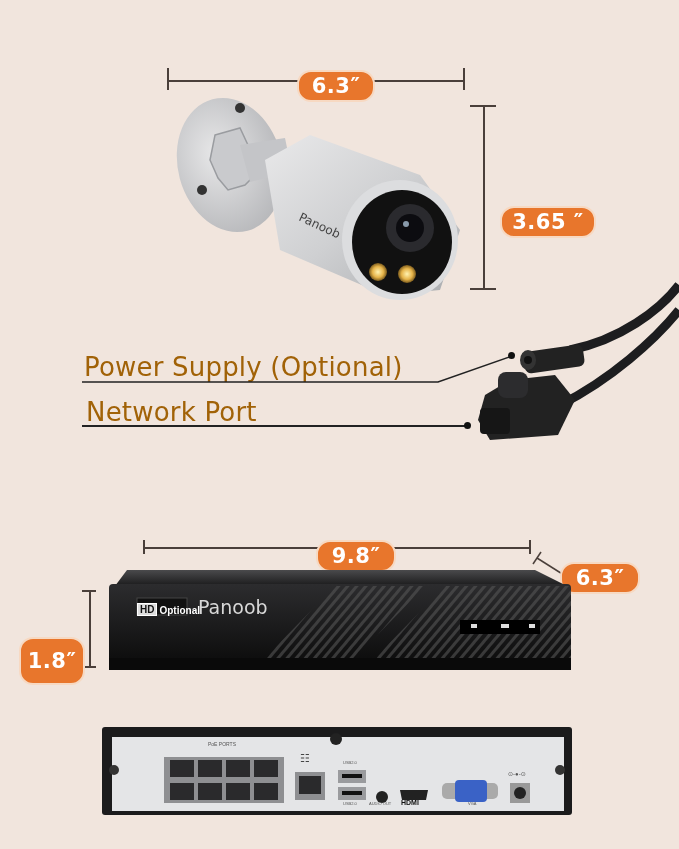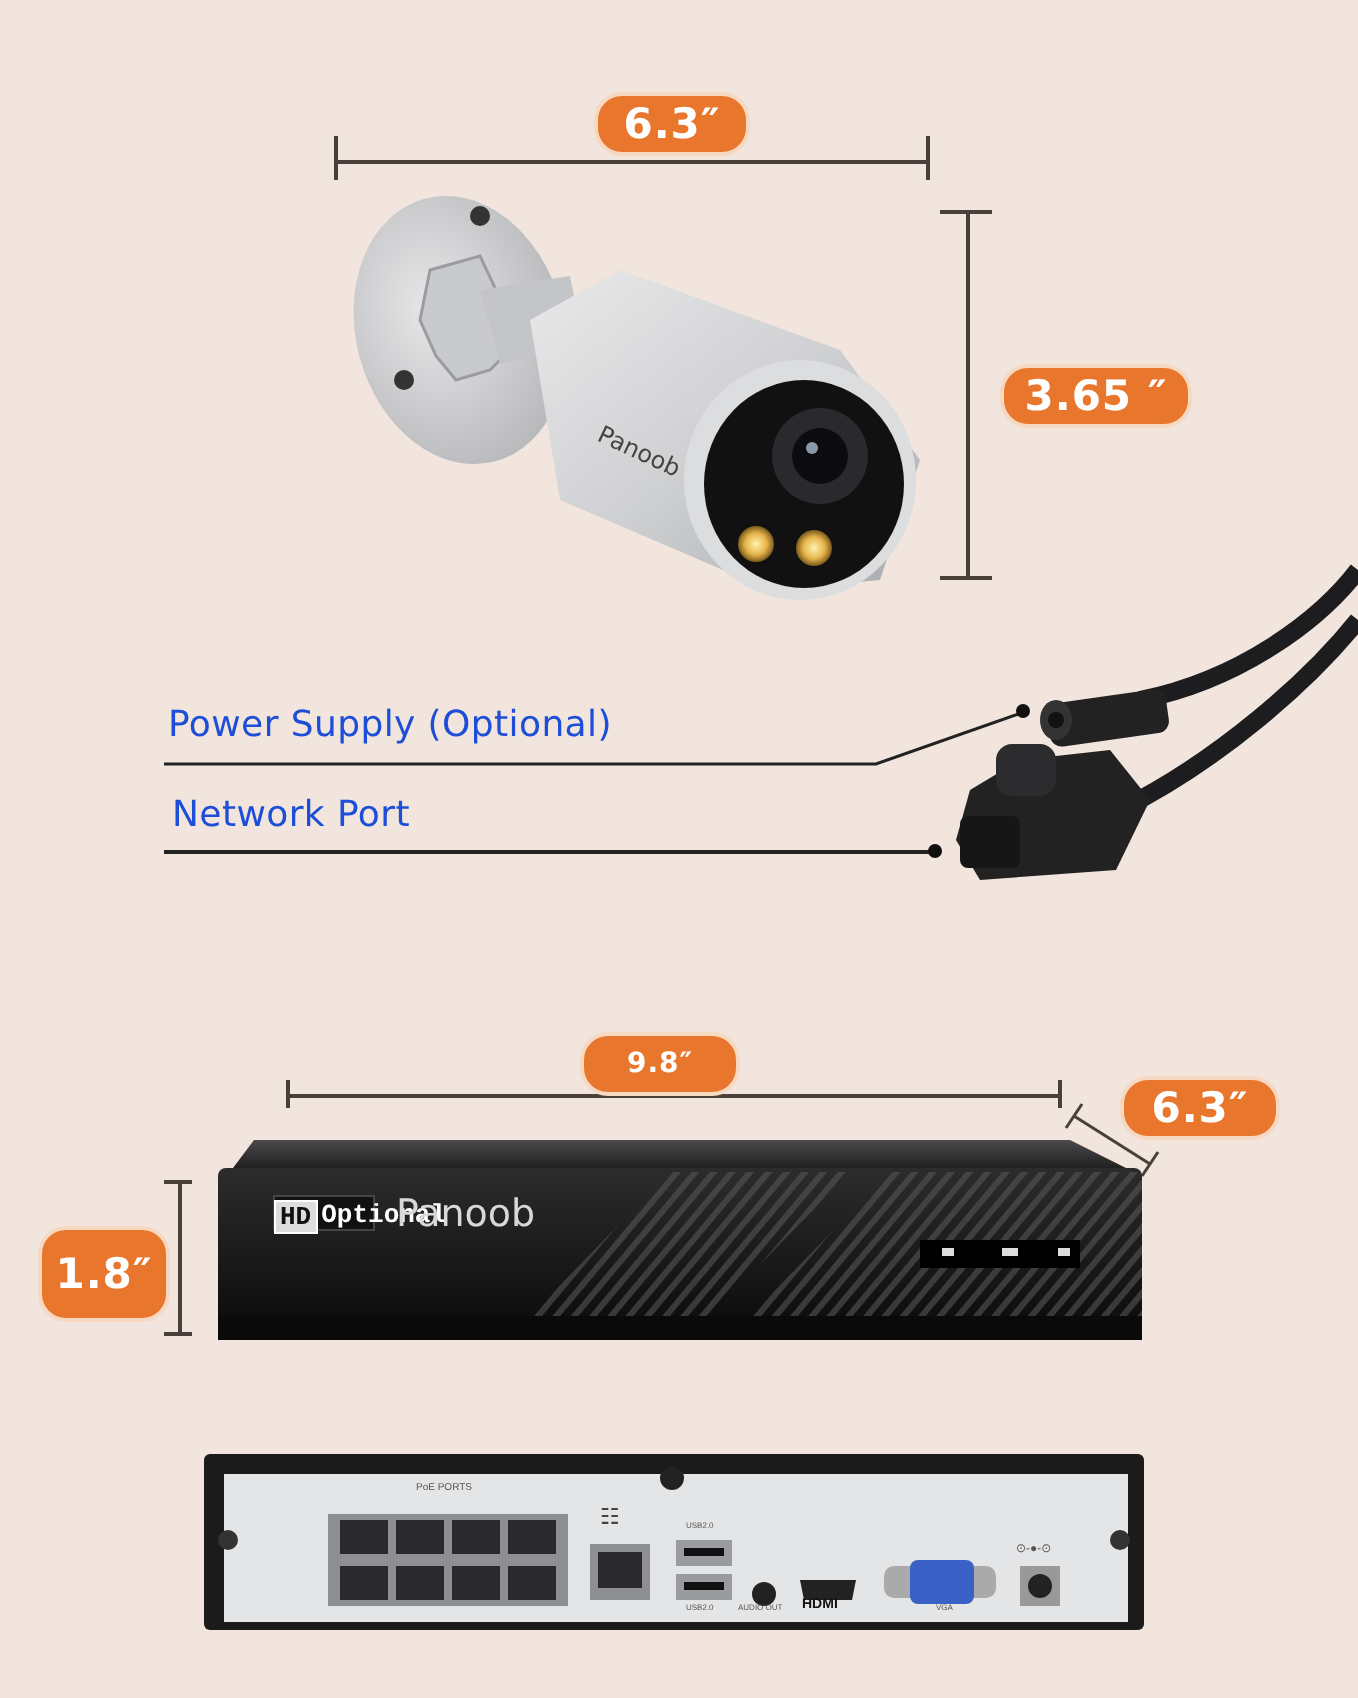--- a/index.html
+++ b/index.html
@@ -1,21 +1,21 @@
 <!DOCTYPE html>
 <html><head>
 <meta charset="utf-8">
 <style>
   html,body{margin:0;padding:0;}
   body{width:679px;height:849px;background:#f1e5dd;position:relative;overflow:hidden;font-family:"Liberation Sans",sans-serif;}
   .abs{position:absolute;}
-  .badge{position:absolute;background:#e8762c;color:#fff;font-weight:bold;font-family:"DejaVu Sans",sans-serif;border-radius:14px;border:2px solid #f7d9c2;display:flex;align-items:center;justify-content:center;letter-spacing:0.5px;box-sizing:border-box;}
+  .badge{position:absolute;background:#e8762c;color:#fff;font-weight:bold;font-family:"DejaVu Sans",sans-serif;border-radius:14px;border:2px solid #f7d9c2;display:flex;align-items:center;justify-content:center;letter-spacing:0.5px;box-sizing:border-box;margin-top:24px;}
   .hline{position:absolute;height:1.5px;background:#4a3f3a;}
   .vline{position:absolute;width:1.5px;background:#4a3f3a;}
-  .label{position:absolute;font-size:18px;color:#1d4ed8;font-family:"DejaVu Sans",sans-serif;letter-spacing:0.2px;}
+  .label{position:absolute;font-size:26px;color:#a16207;font-family:"DejaVu Sans",sans-serif;letter-spacing:0.2px;}
   .dot{position:absolute;width:7px;height:7px;border-radius:50%;background:#111;}
 </style>
 </head>
 <body>
 
 <div class="vline" style="left:167px;top:68px;height:22px;"></div>
 <div class="vline" style="left:463px;top:68px;height:22px;"></div>
 <div class="hline" style="left:167px;top:80px;width:297px;"></div>
 <div class="badge" style="left:297px;top:46px;width:78px;height:32px;font-size:21px;">6.3″</div>
 
@@ -78,21 +78,21 @@
   <ellipse cx="88" cy="80" rx="8" ry="10" fill="#333"></ellipse>
   <circle cx="88" cy="80" r="4" fill="#111"></circle>
   <path d="M70 100 L115 95 L135 120 L118 155 L50 160 L38 140 L45 115 Z" fill="#222"></path>
   <rect x="58" y="92" width="30" height="26" rx="8" fill="#2c2c2e"></rect>
   <rect x="40" y="128" width="30" height="26" rx="4" fill="#161616"></rect>
 </svg>
 
 <div class="vline" style="left:143px;top:540px;height:14px;"></div>
 <div class="vline" style="left:529px;top:540px;height:14px;"></div>
 <div class="hline" style="left:143px;top:547px;width:387px;"></div>
-<div class="badge" style="left:290px;top:516px;width:80px;height:32px;font-size:14px;">9.8″</div>
+<div class="badge" style="left:316px;top:516px;width:80px;height:32px;font-size:21px;">9.8″</div>
 
 <svg class="abs" style="left:525px;top:550px;" width="60" height="40">
   <line x1="12" y1="8" x2="50" y2="32" stroke="#4a3f3a" stroke-width="1.5"></line>
   <line x1="8" y1="14" x2="16" y2="2" stroke="#4a3f3a" stroke-width="1.5"></line>
   <line x1="46" y1="38" x2="54" y2="26" stroke="#4a3f3a" stroke-width="1.5"></line>
 </svg>
 <div class="badge" style="left:560px;top:538px;width:80px;height:32px;font-size:21px;">6.3″</div>
 
 <div class="hline" style="left:82px;top:590px;width:14px;"></div>
 <div class="hline" style="left:82px;top:666px;width:14px;"></div>
@@ -118,21 +118,21 @@
   <rect x="4" y="16" width="462" height="80" rx="4" fill="url(#nvrFace)"></rect>
   <rect x="4" y="90" width="462" height="12" fill="#0a0a0a"></rect>
   <polygon points="230,18 320,18 250,90 160,90" fill="url(#stripes)" opacity="0.6"></polygon>
   <polygon points="340,18 466,18 466,90 270,90" fill="url(#stripes)" opacity="0.6"></polygon>
   <rect x="355" y="52" width="80" height="14" fill="#000"></rect>
   <rect x="366" y="56" width="6" height="4" fill="#ddd"></rect>
   <rect x="396" y="56" width="8" height="4" fill="#ddd"></rect>
   <rect x="424" y="56" width="6" height="4" fill="#ddd"></rect>
   <rect x="32" y="30" width="50" height="17" fill="#111" stroke="#444"></rect>
 </svg>
-<div class="abs" style="left:137px;top:600px;height:16px;display:flex;align-items:flex-start;gap:2px;font-size:13px;font-weight:bold;color:#fff;font-family:Liberation Mono, monospace;">
+<div class="abs" style="left:137px;top:600px;height:16px;display:flex;align-items:flex-end;gap:2px;font-size:10px;font-weight:bold;color:#fff;">
   <span style="background:#ddd;color:#111;padding:0 2px;border:1px solid #fff;">HD</span>
   <span>Optional</span>
 </div>
 <div class="abs" style="left:198px;top:596px;font-size:19px;color:#d8d8d8;font-family:'DejaVu Sans',sans-serif;">Panoob</div>
 
 <svg class="abs" style="left:100px;top:725px;" width="480" height="95" viewBox="0 0 480 95">
   <rect x="2" y="2" width="470" height="88" rx="3" fill="#1b1b1c"></rect>
   <rect x="12" y="12" width="452" height="74" fill="#e4e5e7"></rect>
   <circle cx="14" cy="45" r="5" fill="#333"></circle>
   <circle cx="460" cy="45" r="5" fill="#333"></circle>

